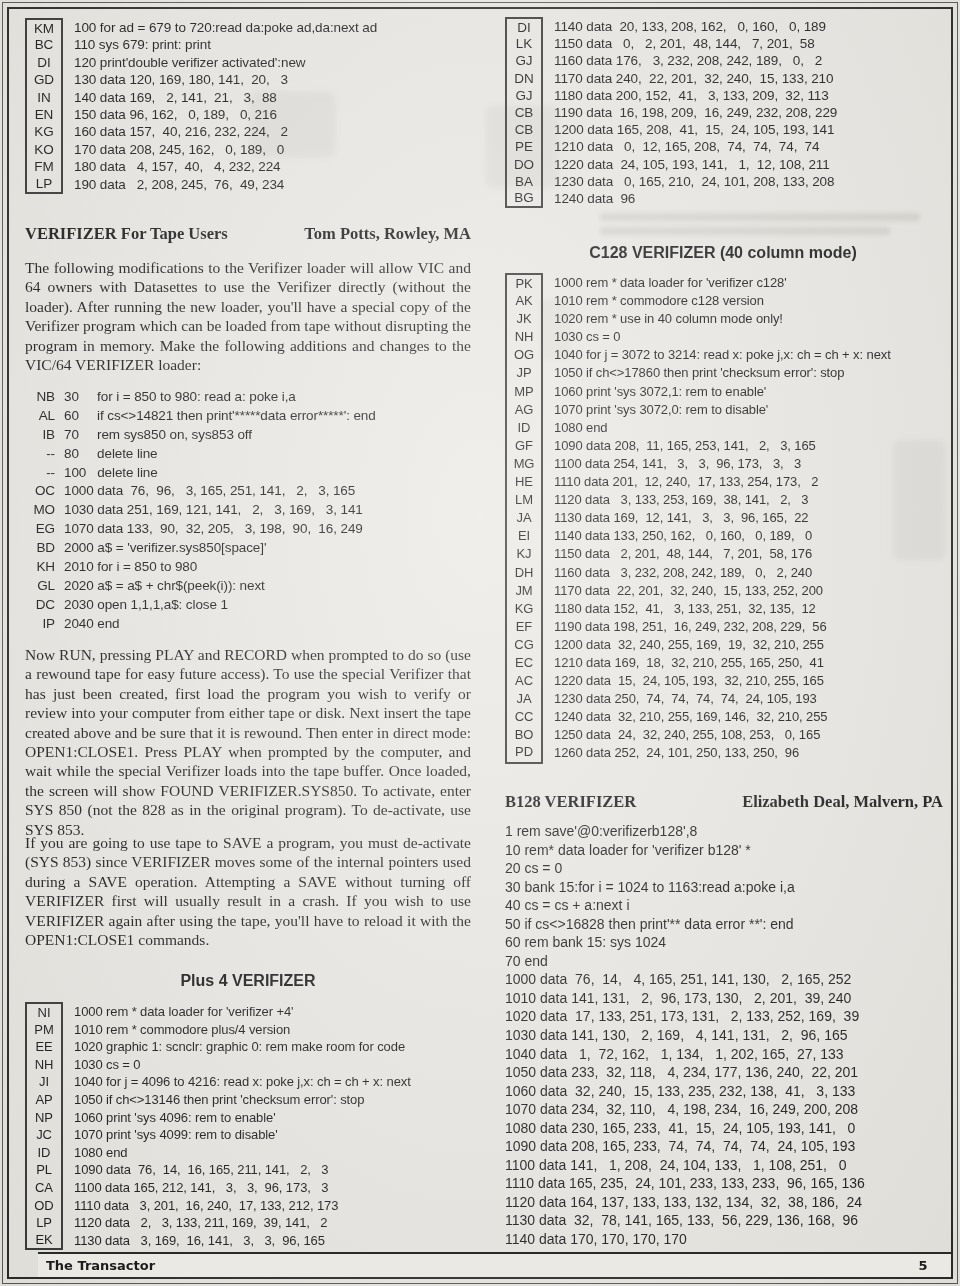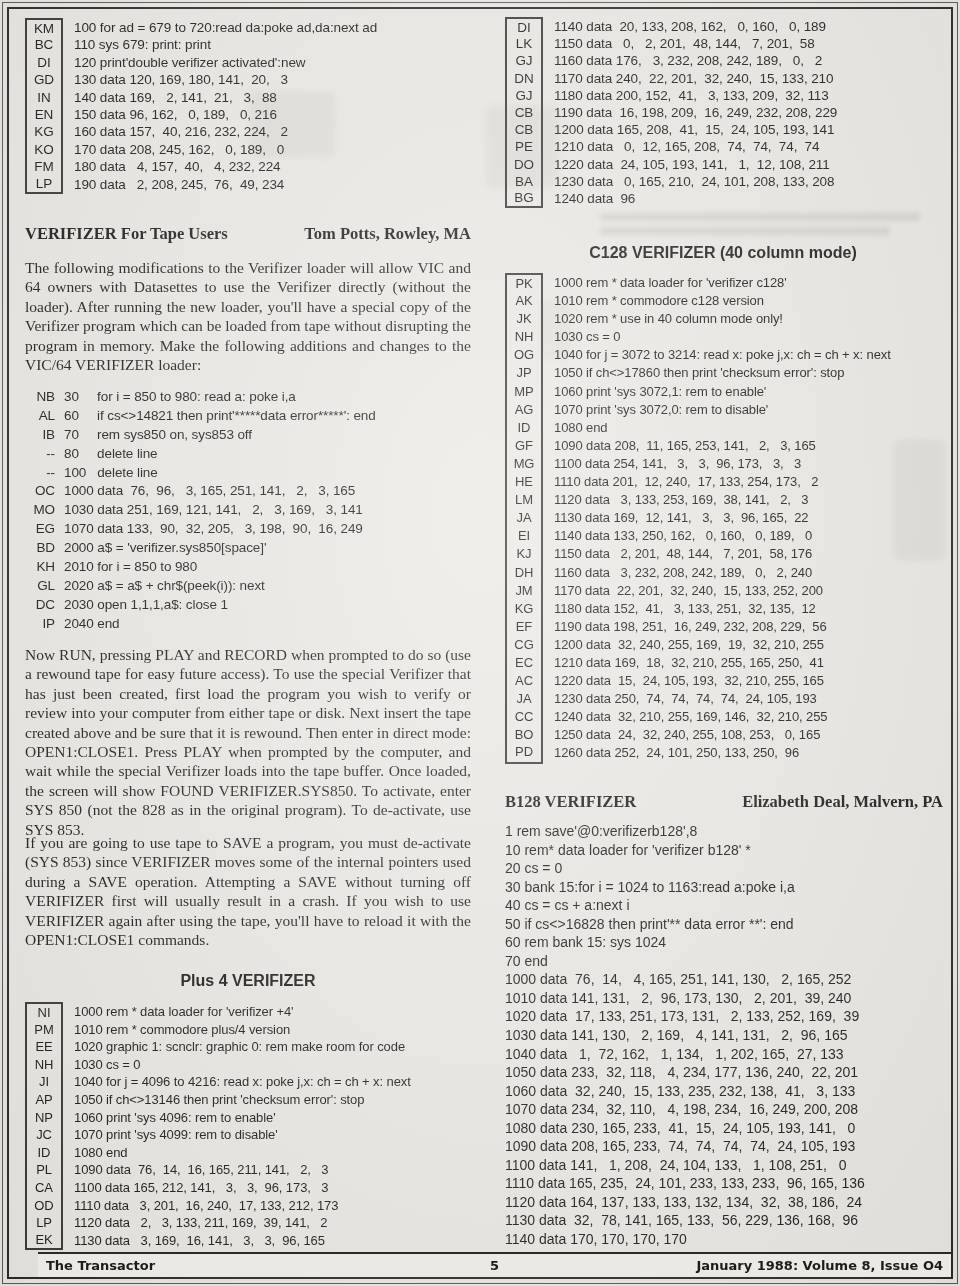--- a/index.html
+++ b/index.html
@@ -515,15 +515,14 @@
       <div class="bline">1120 data 164, 137, 133, 133, 132, 134,  32,  38, 186,  24</div>
 
       <div class="bline">1130 data  32,  78, 141, 165, 133,  56, 229, 136, 168,  96</div>
 
       <div class="bline">1140 data 170, 170, 170, 170</div>
     </div>
 
   <div class="footer">
     <span class="fl">The Transactor</span>
     <span class="fc">5</span>
-    <span class="fr">January 1988: Volume 8, Issue O4</span>
   </div>
 </div>
 
 </body></html>

